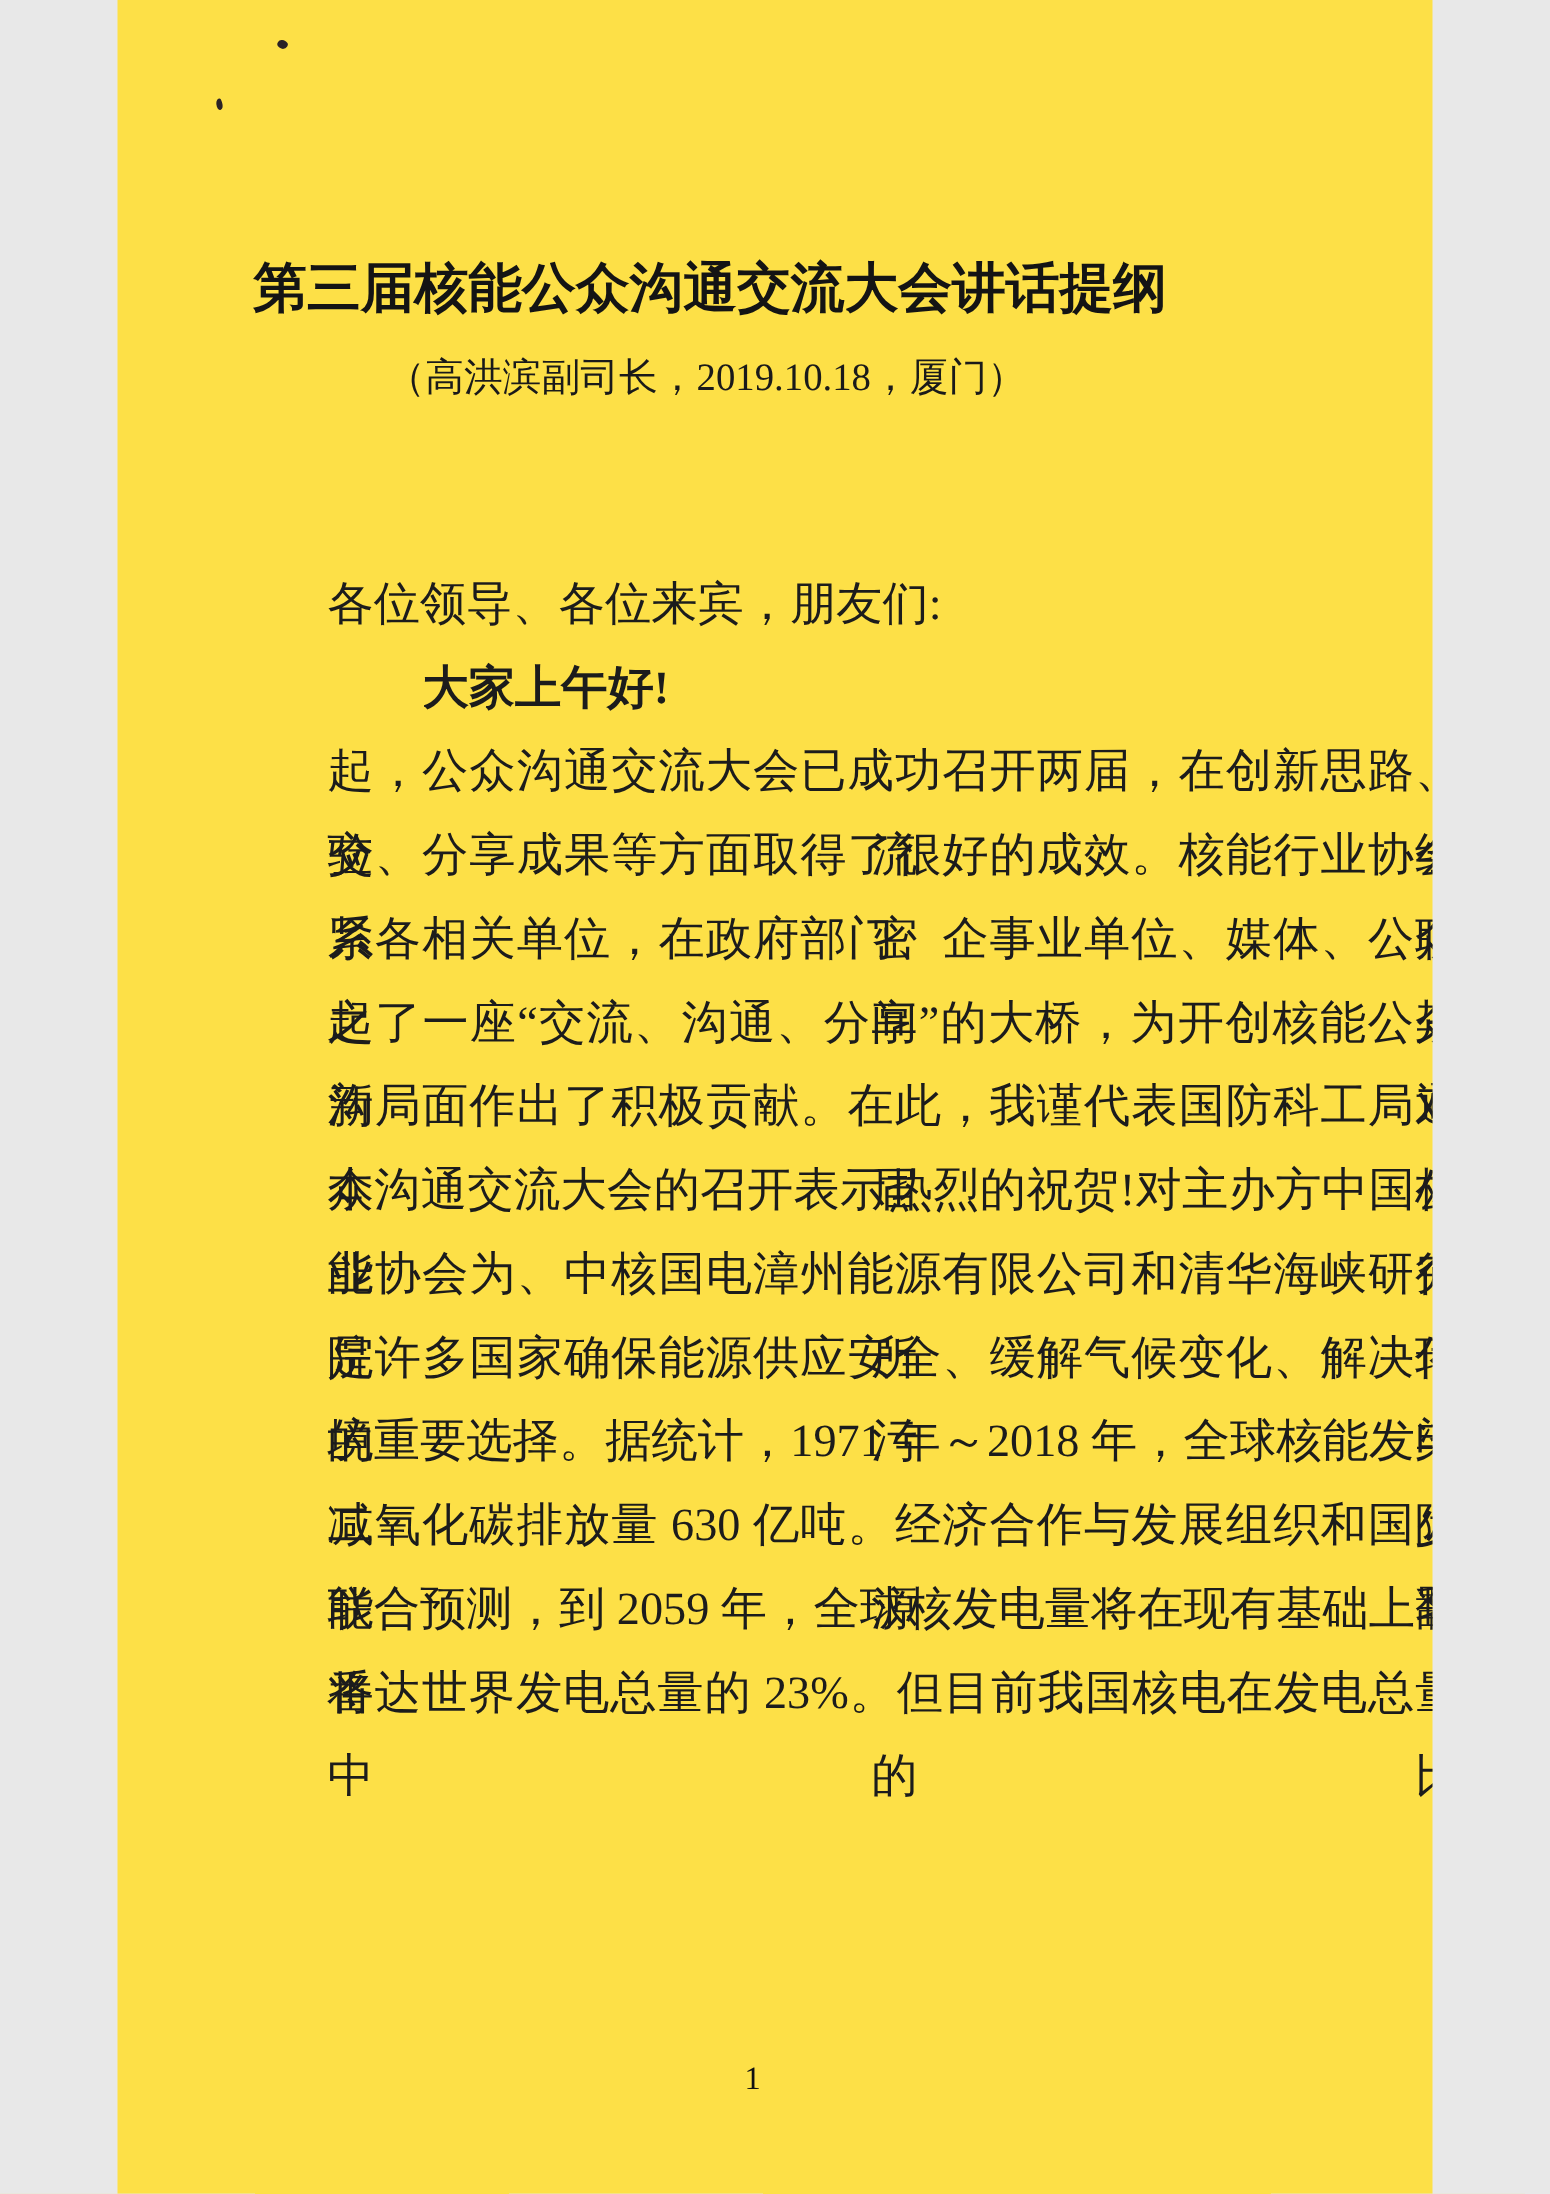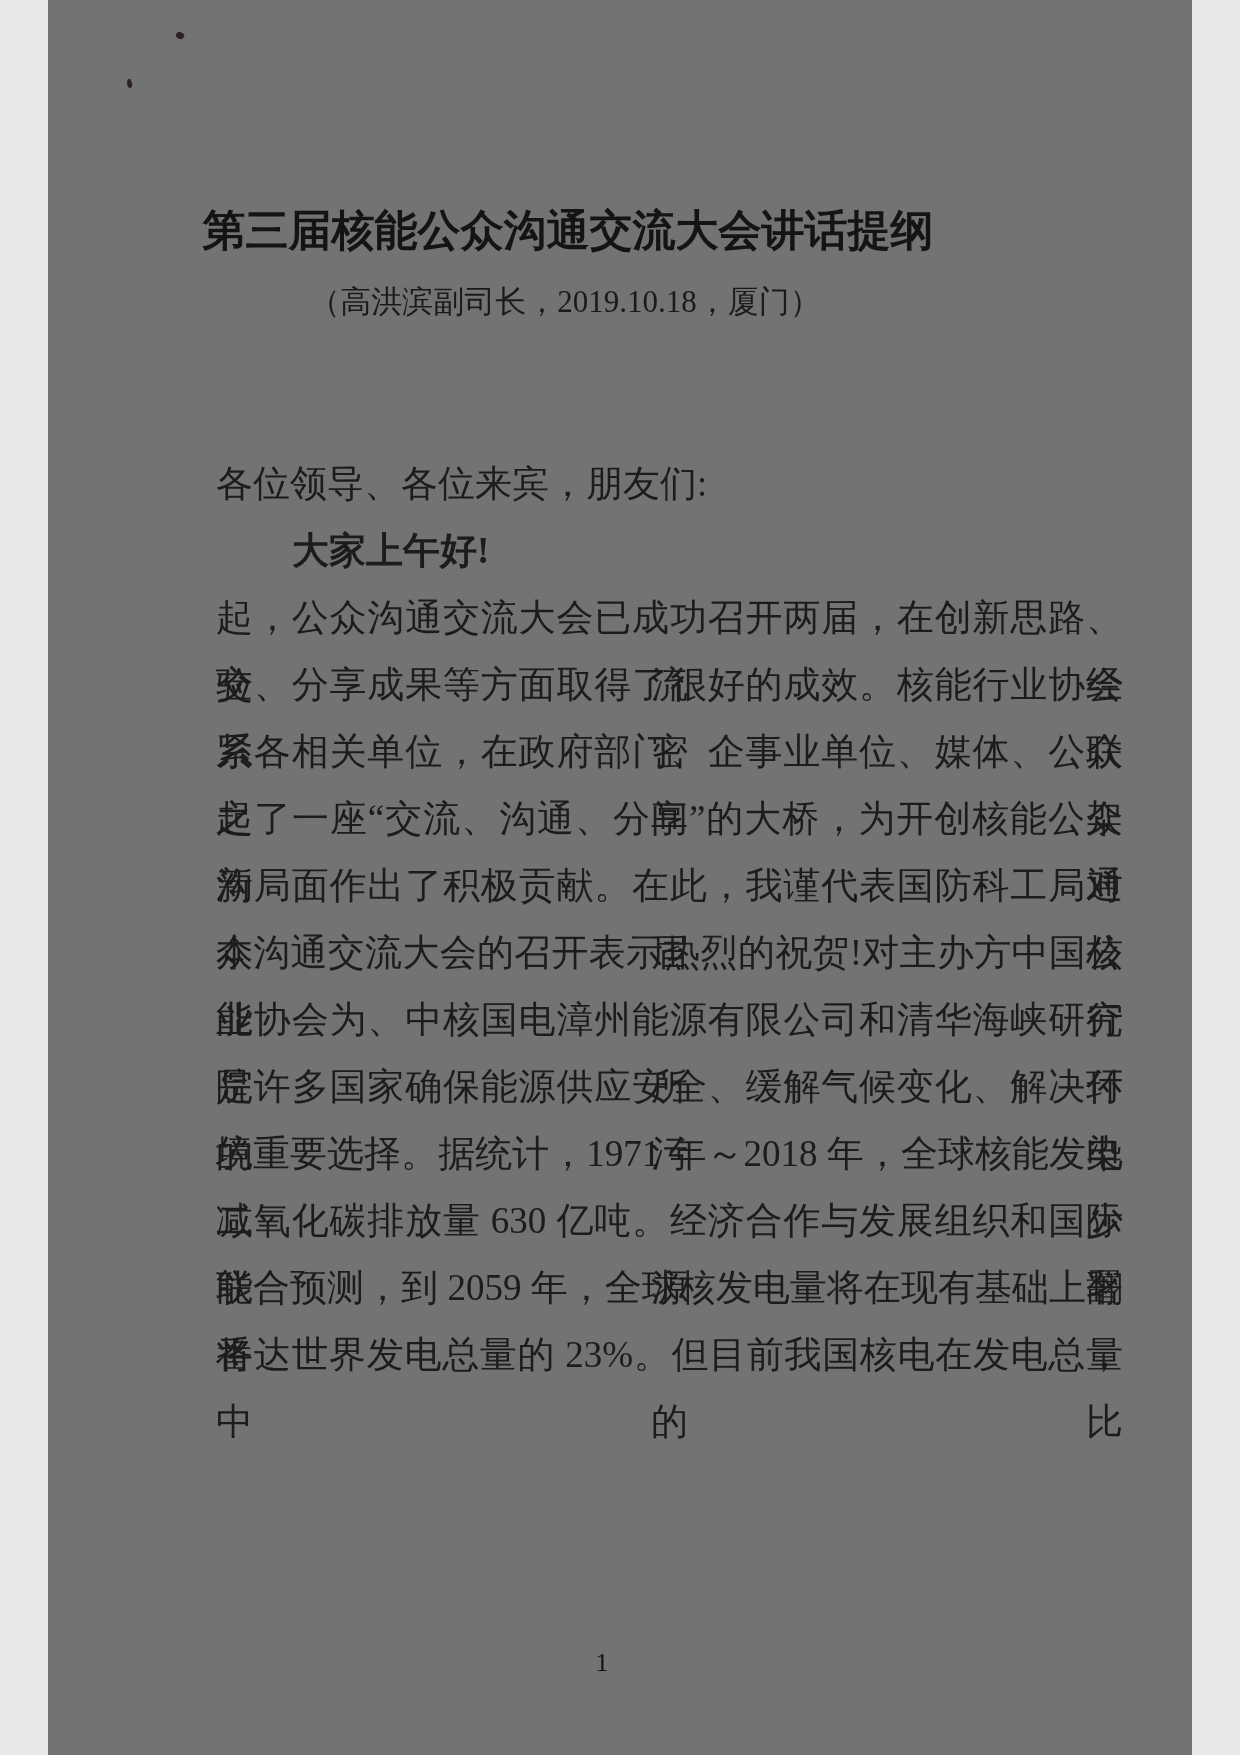--- a/index.html
+++ b/index.html
@@ -2,24 +2,24 @@
 <html><head>
 <meta charset="utf-8">
 <style>
   html, body {
     margin: 0;
     padding: 0;
     background: #e8e8e8;
   }
   .page {
     position: relative;
-    width: 1144px;
+    width: 1052px;
     height: 1755px;
     margin: 0 auto;
-    background: #737373;
+    background: #fde047;
     overflow: hidden;
     color: #1c1c1c;
     font-family: "Liberation Serif", "DejaVu Serif", serif;
   }
   .scan-speck {
     position: absolute;
     background: #2a2226;
     border-radius: 60% 40% 55% 45%;
   }
   .speck-1 {

